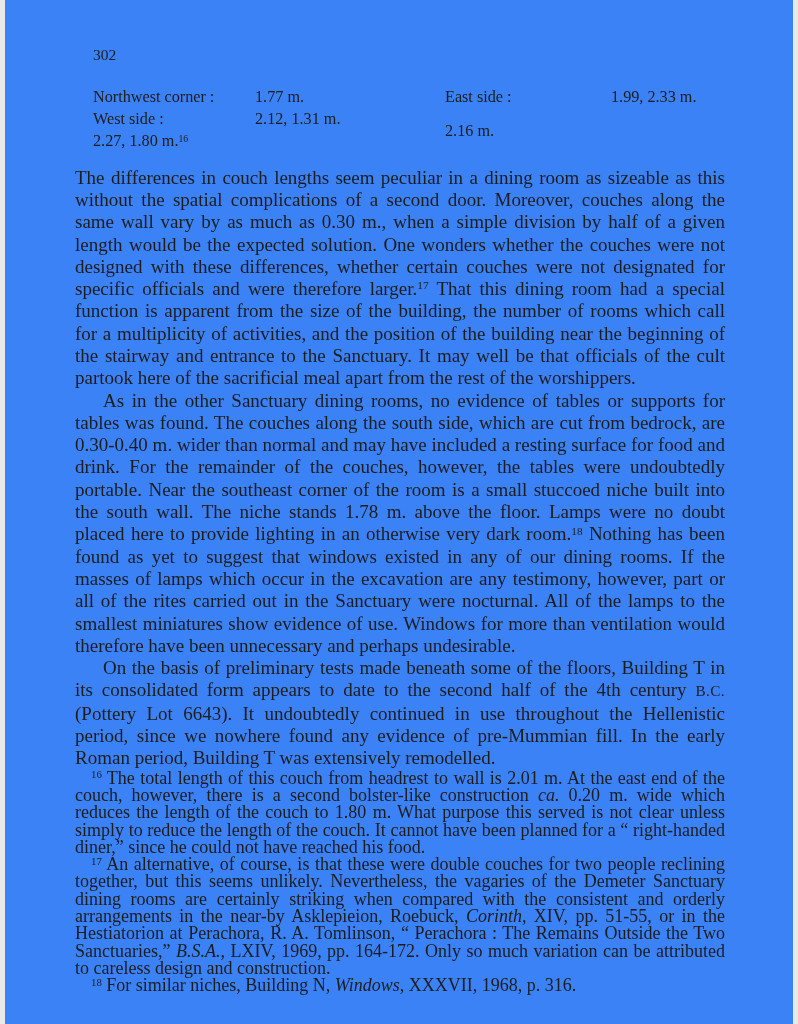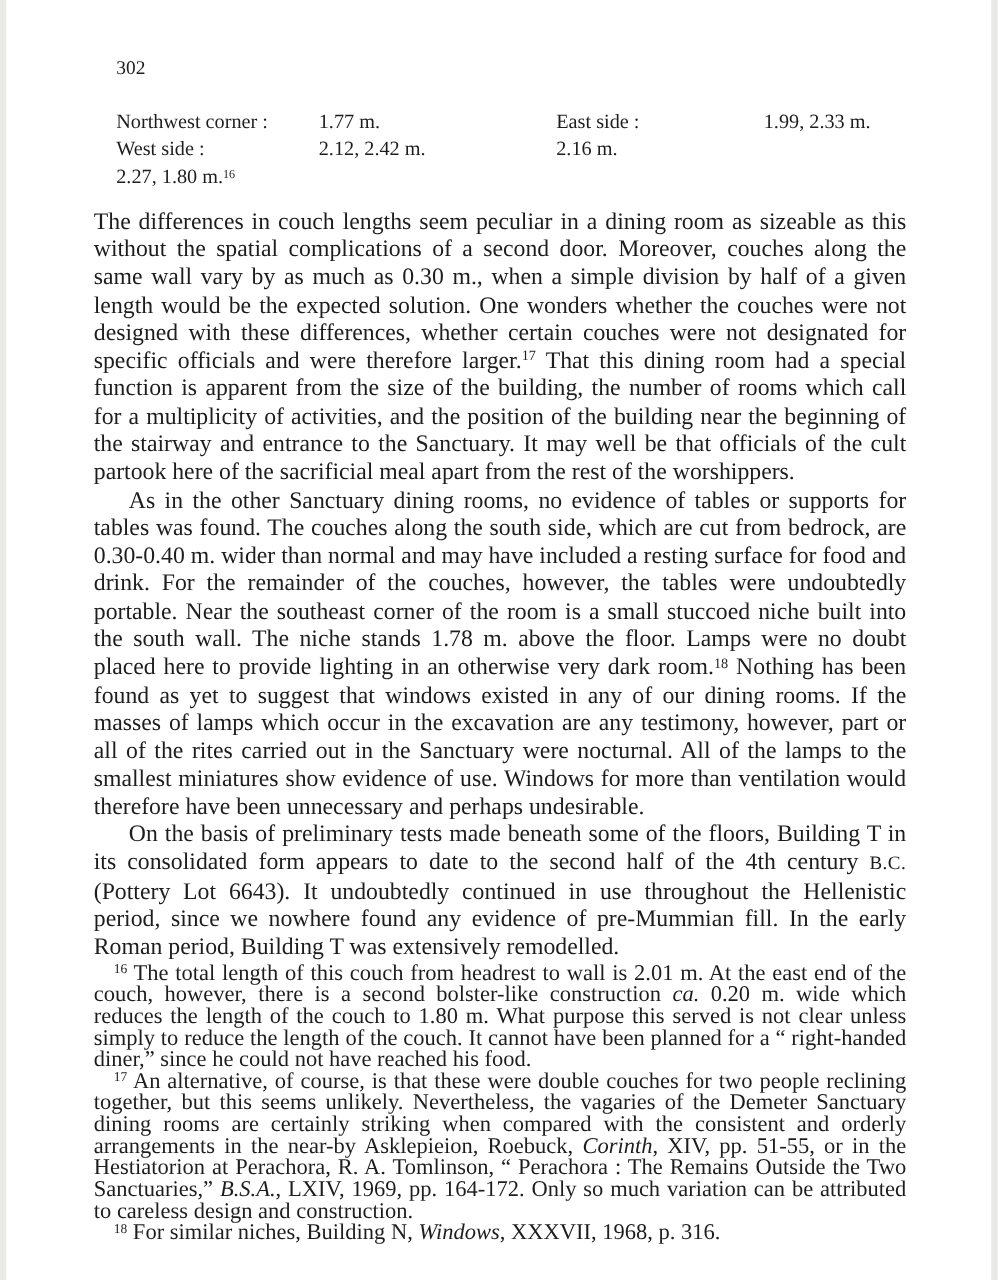--- a/index.html
+++ b/index.html
@@ -5,21 +5,21 @@
   html, body {
     margin: 0;
     padding: 0;
     background: #e9e9e7;
   }
   .page {
     position: relative;
     width: 788px;
     height: 1024px;
     margin: 0 auto;
-    background: #ffffff;
+    background: #3b82f6;
     color: #1d1d1d;
     font-family: "Liberation Serif", "DejaVu Serif", serif;
     box-sizing: border-box;
     padding: 44px 68px 0 70px;
     overflow: hidden;
   }
   .running-header {
     position: relative;
     height: 24px;
     margin-bottom: 18px;
@@ -38,21 +38,21 @@
     white-space: nowrap;
   }
   .measurements {
     display: flex;
     margin: 10px 0 14px 18px;
     font-size: 16.2px;
     line-height: 22.2px;
   }
   .meas-col { display: flex; flex-direction: column; }
   .meas-col.left  { width: 352px; }
-  .meas-col.right { flex: 1; }
+  .meas-col.right { flex: 1; gap: 12px; }
   .meas-row { display: flex; align-items: center; }
   .meas-col.left  .meas-label { width: 162px; }
   .meas-col.right .meas-label { width: 166px; }
   .meas-value { white-space: nowrap; }
   .body-text {
     font-size: 19px;
     line-height: 22.3px;
     text-align: justify;
   }
   .para { margin: 0; text-indent: 28px; }
@@ -83,21 +83,21 @@
   </header>
 
   <section class="measurements">
     <div class="meas-col left">
       <div class="meas-row">
         <span class="meas-label">Northwest corner :</span>
         <span class="meas-value">1.77 m.</span>
       </div>
       <div class="meas-row">
         <span class="meas-label">West side :</span>
-        <span class="meas-value">2.12,  2.42 m.</span>
+        <span class="meas-value">2.12,  1.31 m.</span>
       </div>
       <div class="meas-row">
         <span class="meas-value">2.27,  1.80 m.<sup>16</sup></span>
       </div>
     </div>
     <div class="meas-col right">
       <div class="meas-row">
         <span class="meas-label">East side :</span>
         <span class="meas-value">1.99,  2.33 m.</span>
       </div>

